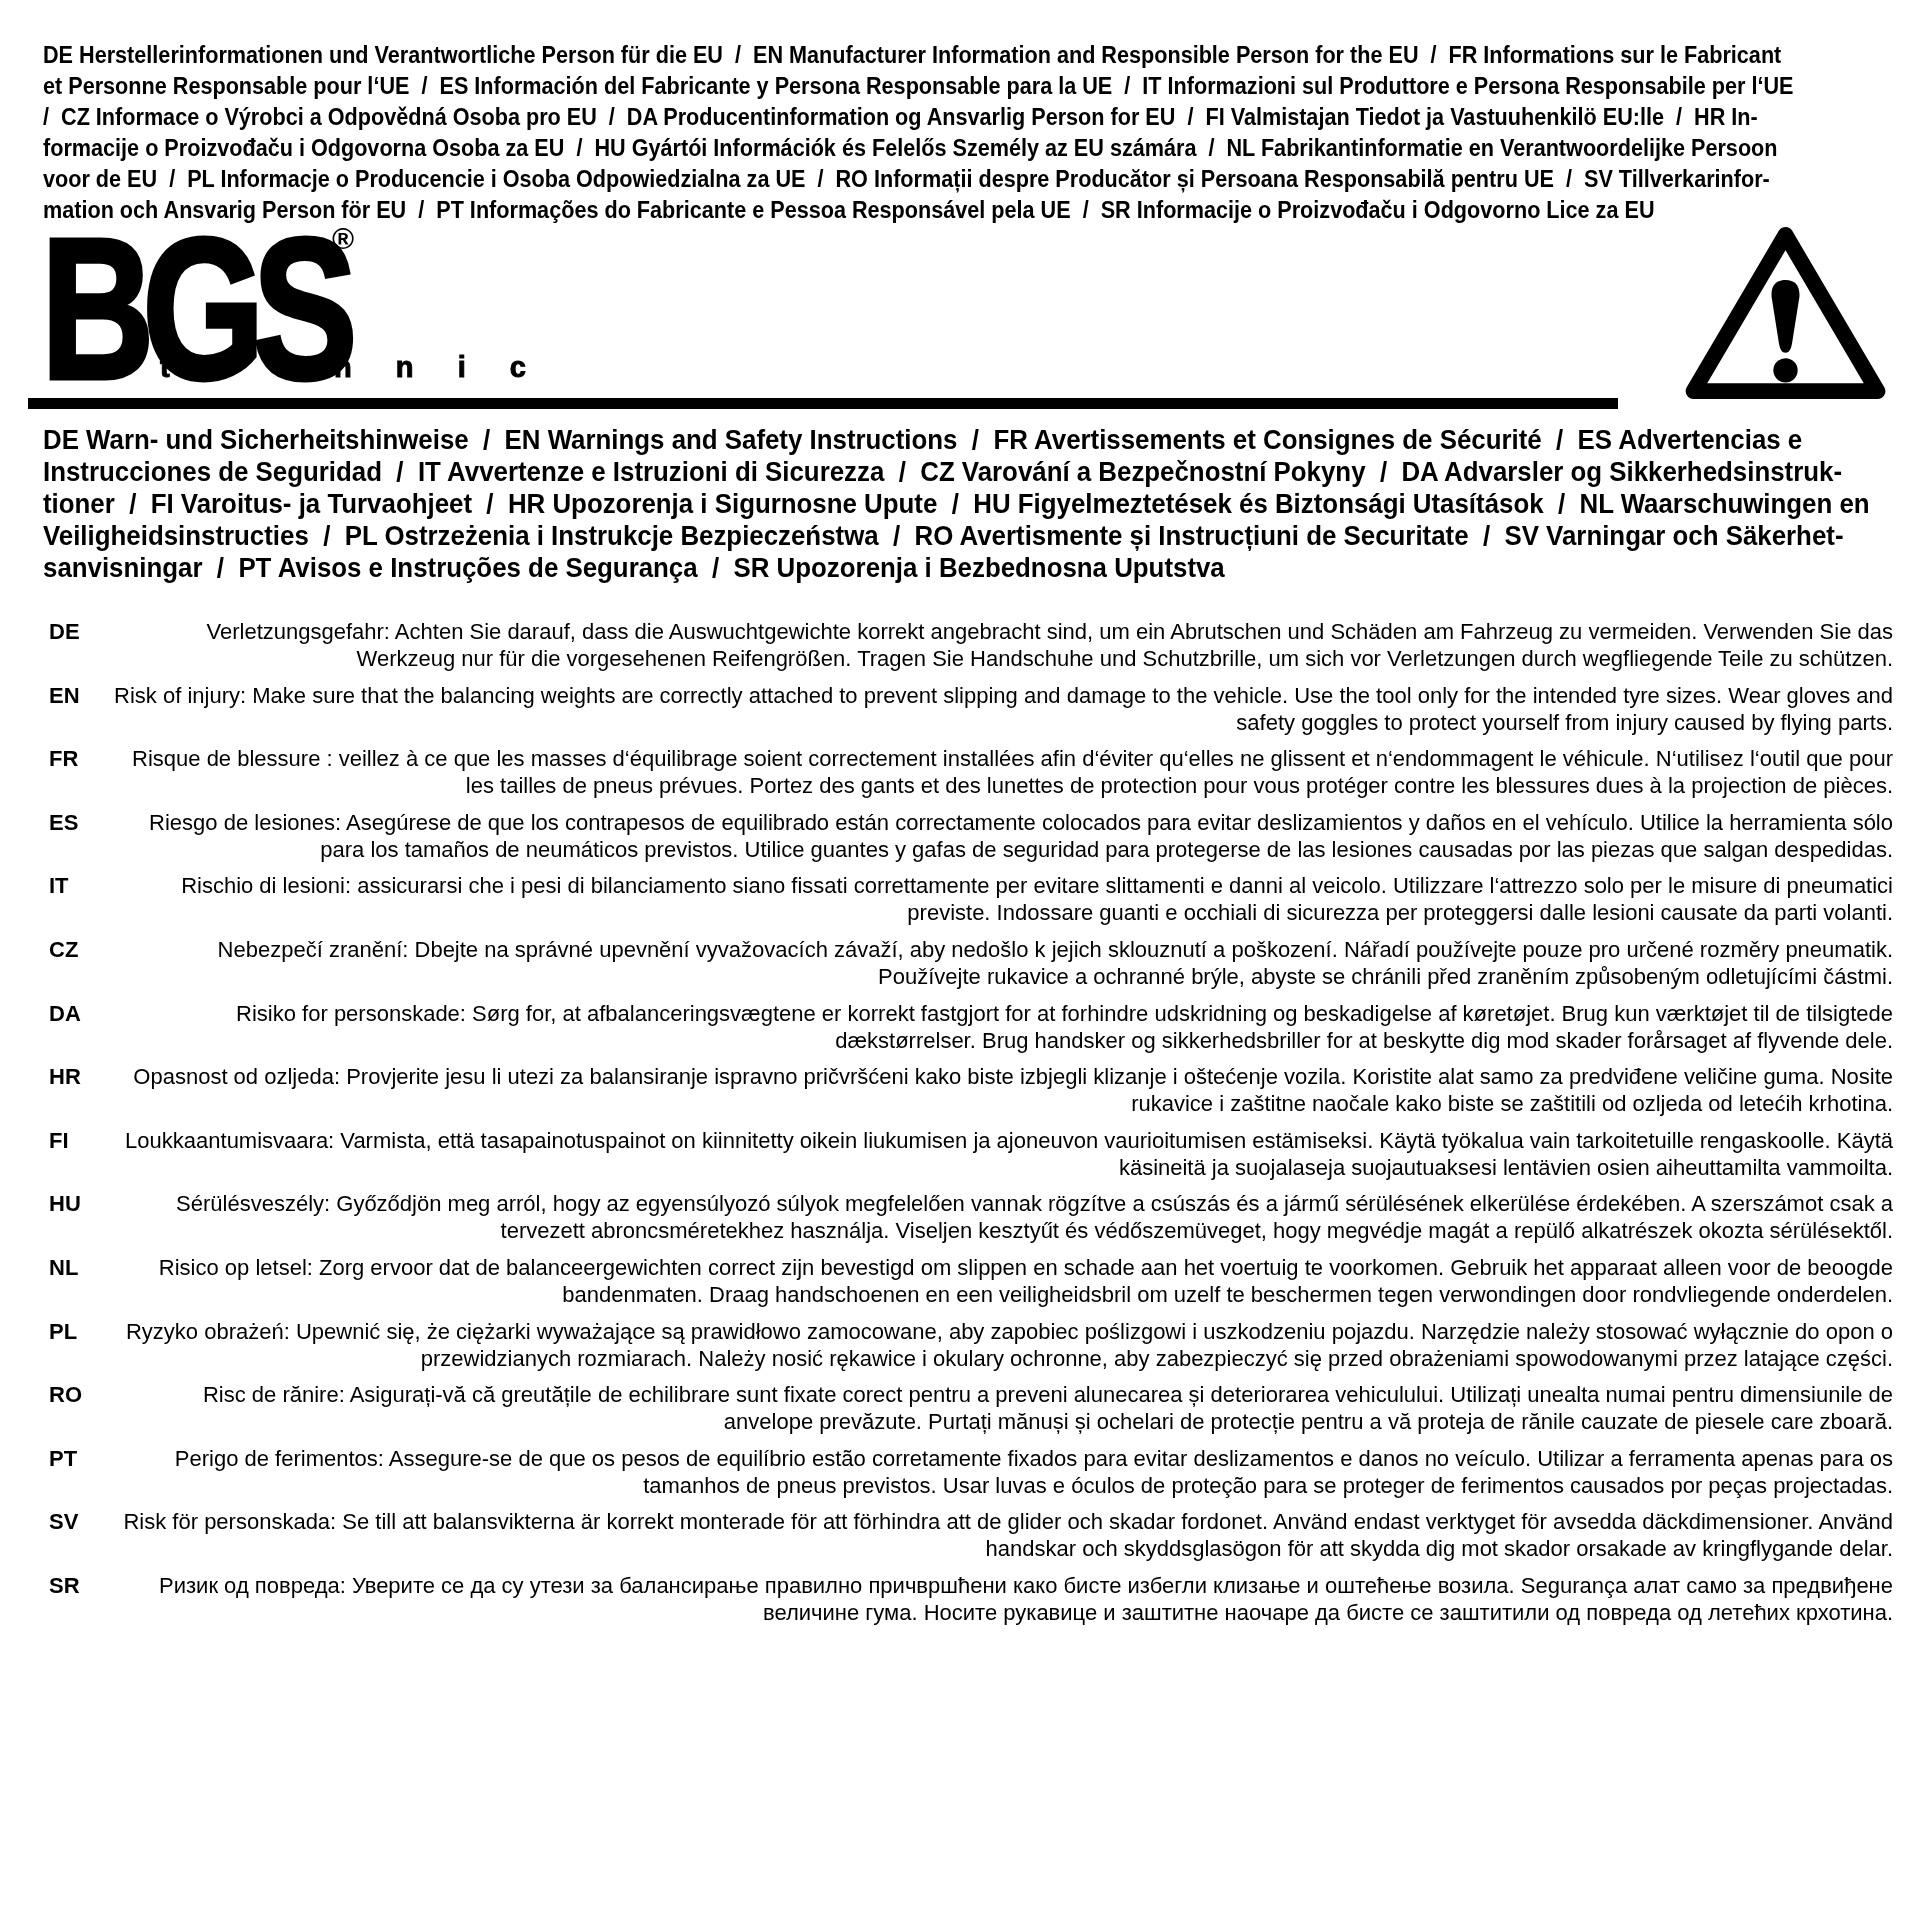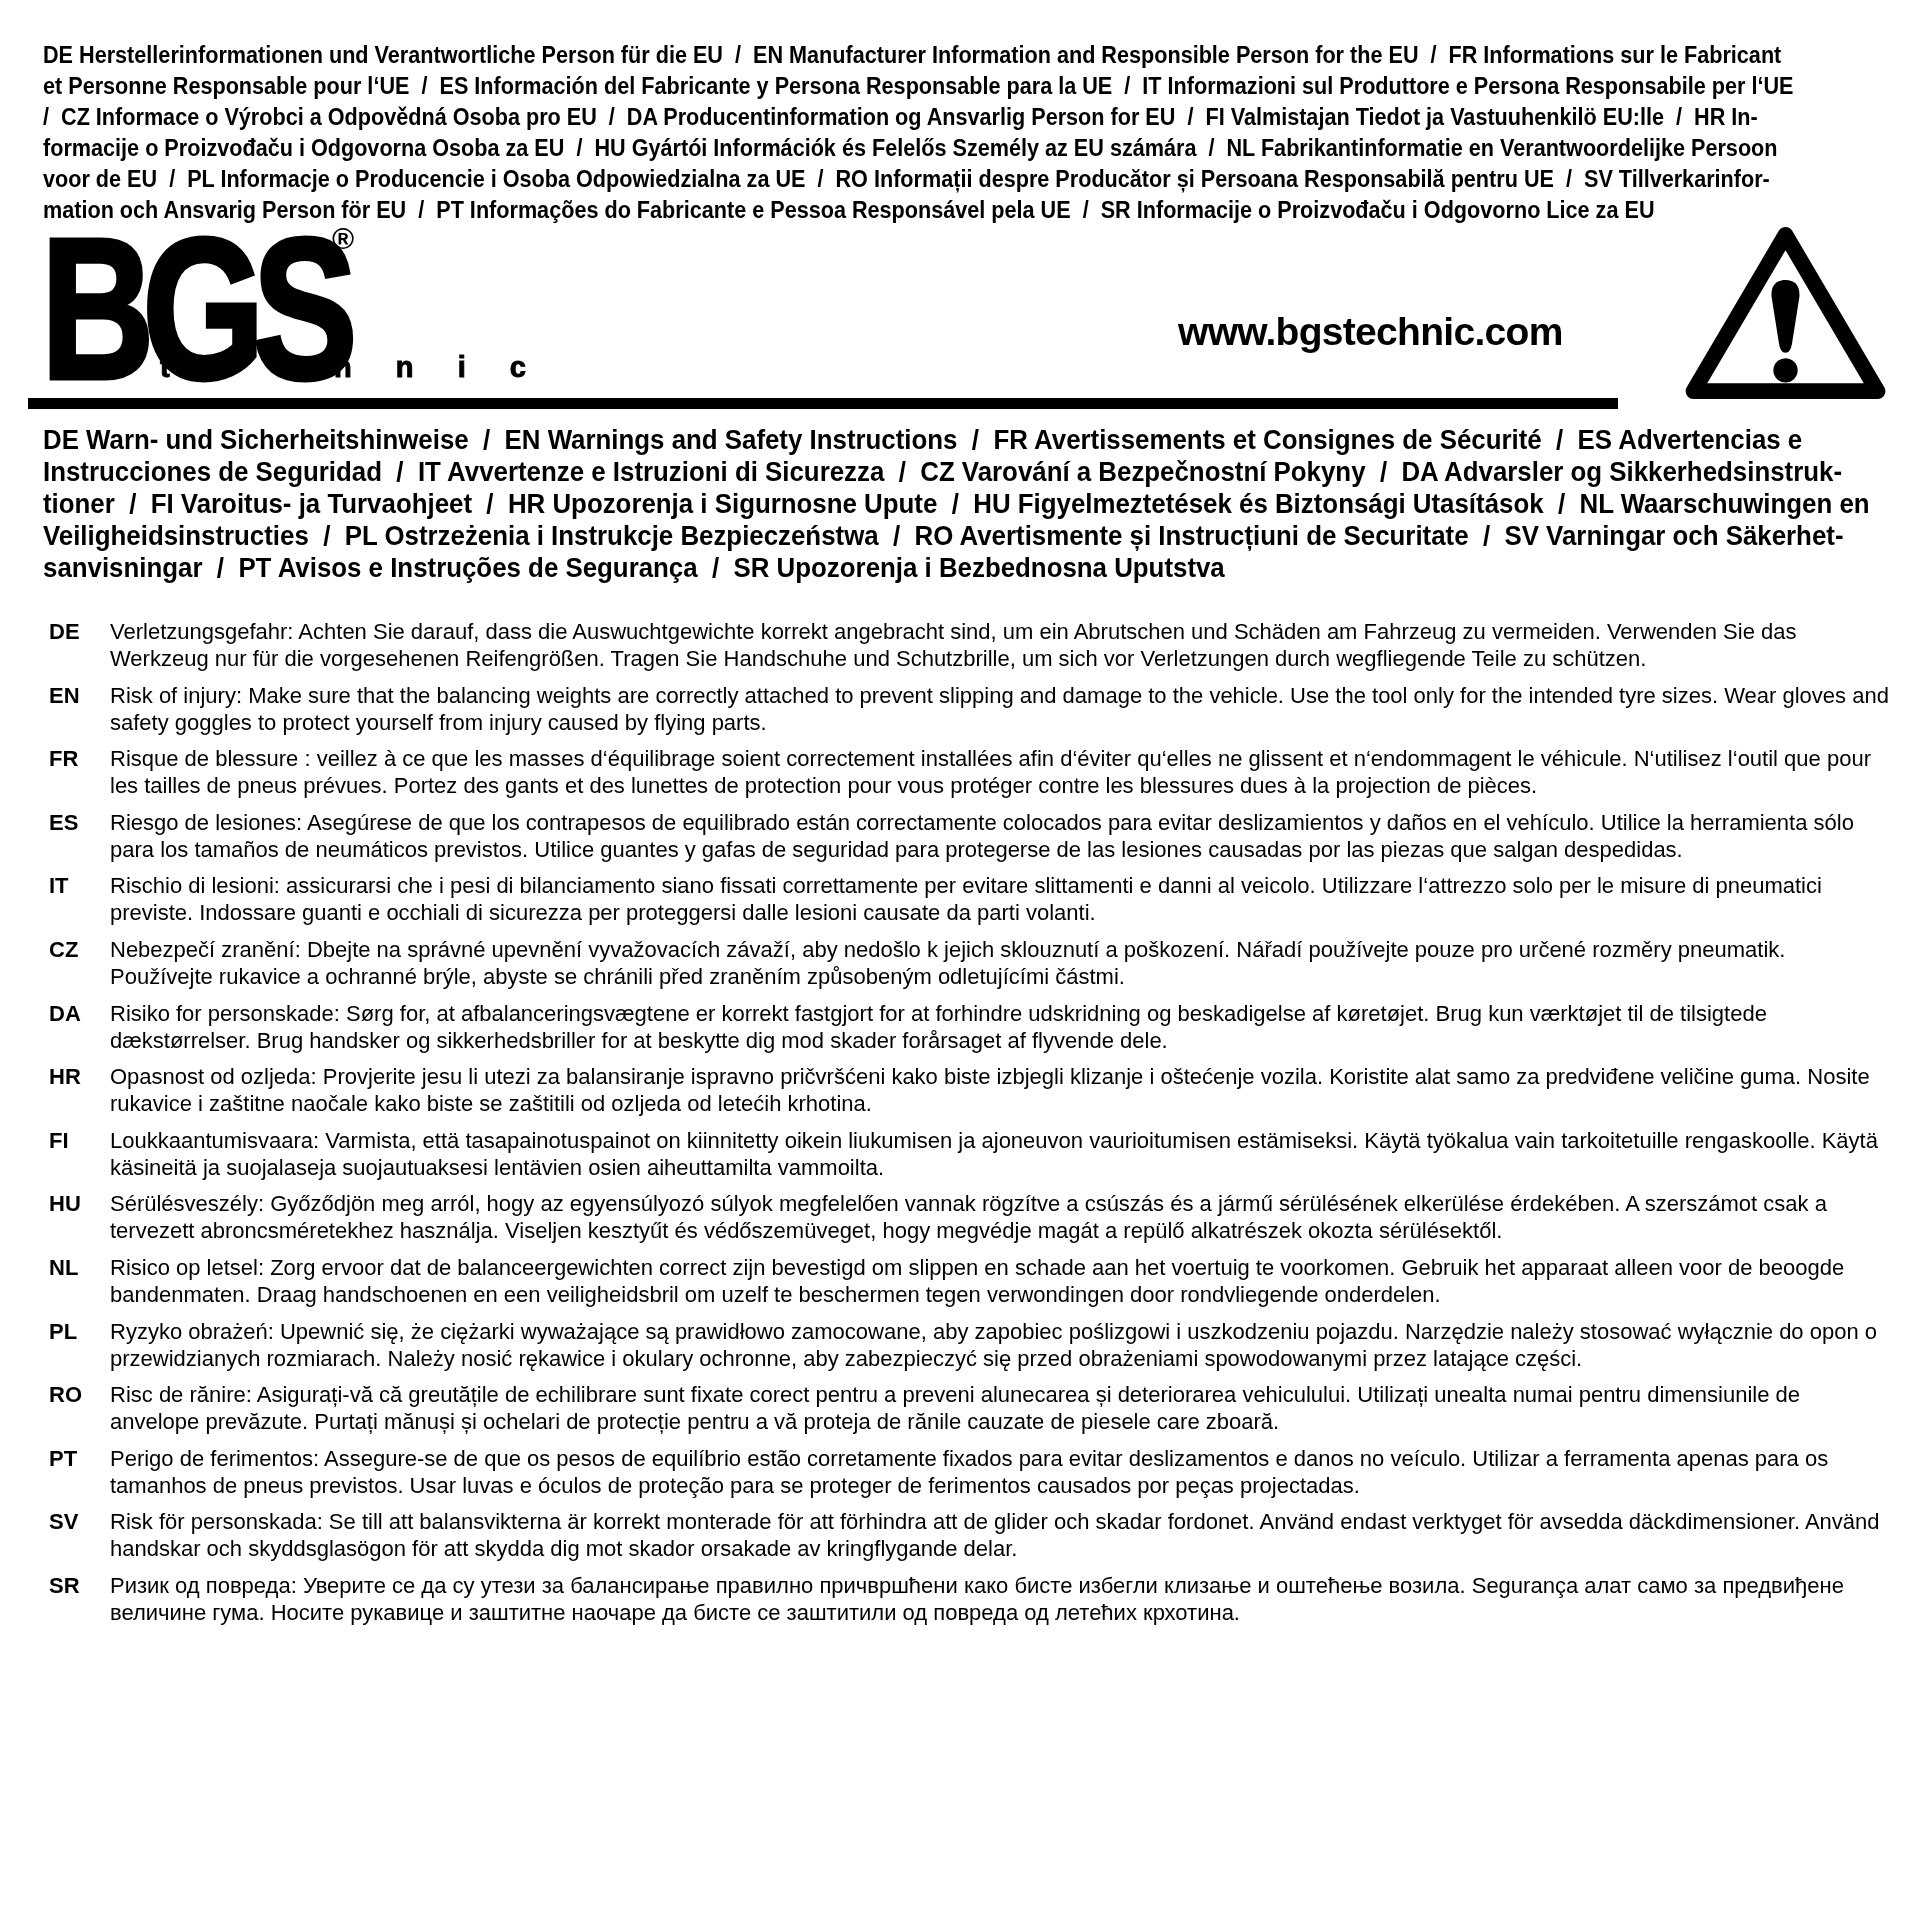--- a/index.html
+++ b/index.html
@@ -54,21 +54,21 @@
   }
   .header-safety .h-line { white-space:pre; display:block; }
 
   
   .warnings {
     position:absolute; left:43px; top:618px; width:1844px;
     font-size:22px; line-height:27px;margin-left:6px;
   }
   .warning-row { position:relative; padding-left:61px; margin-bottom:9.6px; }
   .warning-row .code { position:absolute; left:0; top:0; font-weight:bold; }
-  .warning-row .text { text-align:left; }
+  .warning-row .text { text-align:right; }
 </style>
 </head>
 <body>
 
 <div class="page">
 
   <div class="header-top">
     <span class="h-line">DE Herstellerinformationen und Verantwortliche Person für die EU  /  EN Manufacturer Information and Responsible Person for the EU  /  FR Informations sur le Fabricant</span>
     <span class="h-line">et Personne Responsable pour l‘UE  /  ES Información del Fabricante y Persona Responsable para la UE  /  IT Informazioni sul Produttore e Persona Responsabile per l‘UE</span>
     <span class="h-line">/  CZ Informace o Výrobci a Odpovědná Osoba pro EU  /  DA Producentinformation og Ansvarlig Person for EU  /  FI Valmistajan Tiedot ja Vastuuhenkilö EU:lle  /  HR In-</span>
@@ -76,21 +76,20 @@
     <span class="h-line">voor de EU  /  PL Informacje o Producencie i Osoba Odpowiedzialna za UE  /  RO Informații despre Producător și Persoana Responsabilă pentru UE  /  SV Tillverkarinfor-</span>
     <span class="h-line">mation och Ansvarig Person för EU  /  PT Informações do Fabricante e Pessoa Responsável pela UE  /  SR Informacije o Proizvođaču i Odgovorno Lice za EU</span>
   </div>
 
   <div class="logo-bgs">BGS</div>
   <div class="logo-reg">®</div>
   <div class="logo-sub">t e c h n i c</div>
 
 
 
-  <div class="website">www.bgstechnic.com</div>
 
   <svg class="warning-triangle" viewBox="0 0 118 104" xmlns="http://www.w3.org/2000/svg">
     <path d="M59 7 L112 97 L6 97 Z" fill="none" stroke="#000" stroke-width="9" stroke-linejoin="round"></path>
     <path d="M59 33 c5.5 0 8.5 3.2 8 9.8 l-4.2 26.5 c-0.6 3.8 -1.8 5.6 -3.8 5.6 c-2 0 -3.2 -1.8 -3.8 -5.6 l-4.2 -26.5 c-0.5 -6.6 2.5 -9.8 8 -9.8 z" fill="#000"></path>
     <circle cx="59" cy="85" r="7" fill="#000"></circle>
   </svg>
 
   <div class="rule"></div>
 
   <div class="header-safety">

